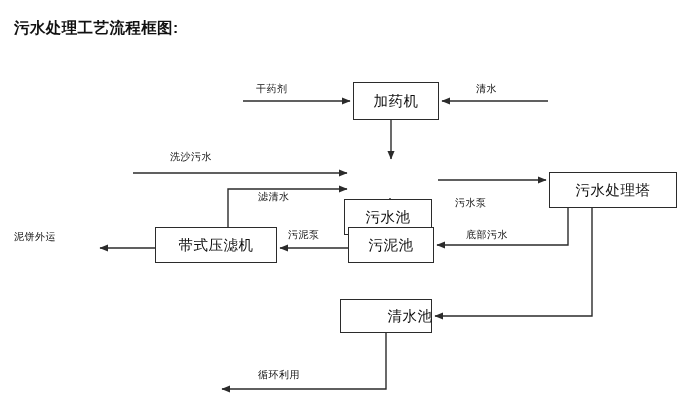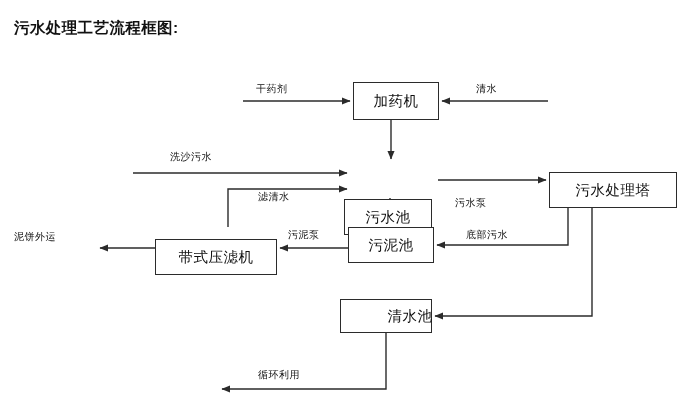--- a/index.html
+++ b/index.html
@@ -108,21 +108,21 @@
   </div>
 
   <div class="node-box" style="left:344px; top:162px; width:88px; height:36px;margin-top:37px;">
     <span>污水池</span>
   </div>
 
   <div class="node-box" style="left:549px; top:164px; width:128px; height:36px;margin-top:8px;">
     <span>污水处理塔</span>
   </div>
 
-  <div class="node-box" style="left:155px; top:227px; width:122px; height:36px;margin-top:12px;">
+  <div class="node-box" style="left:155px; top:227px; width:122px; height:36px;">
     <span>带式压滤机</span>
   </div>
 
   <div class="node-box" style="left:348px; top:227px; width:86px; height:36px;">
     <span>污泥池</span>
   </div>
 
   <div class="node-box" style="left:340px; top:299px; width:92px; height:34px;padding-left:48px;">
     <span>清水池</span>
   </div>

